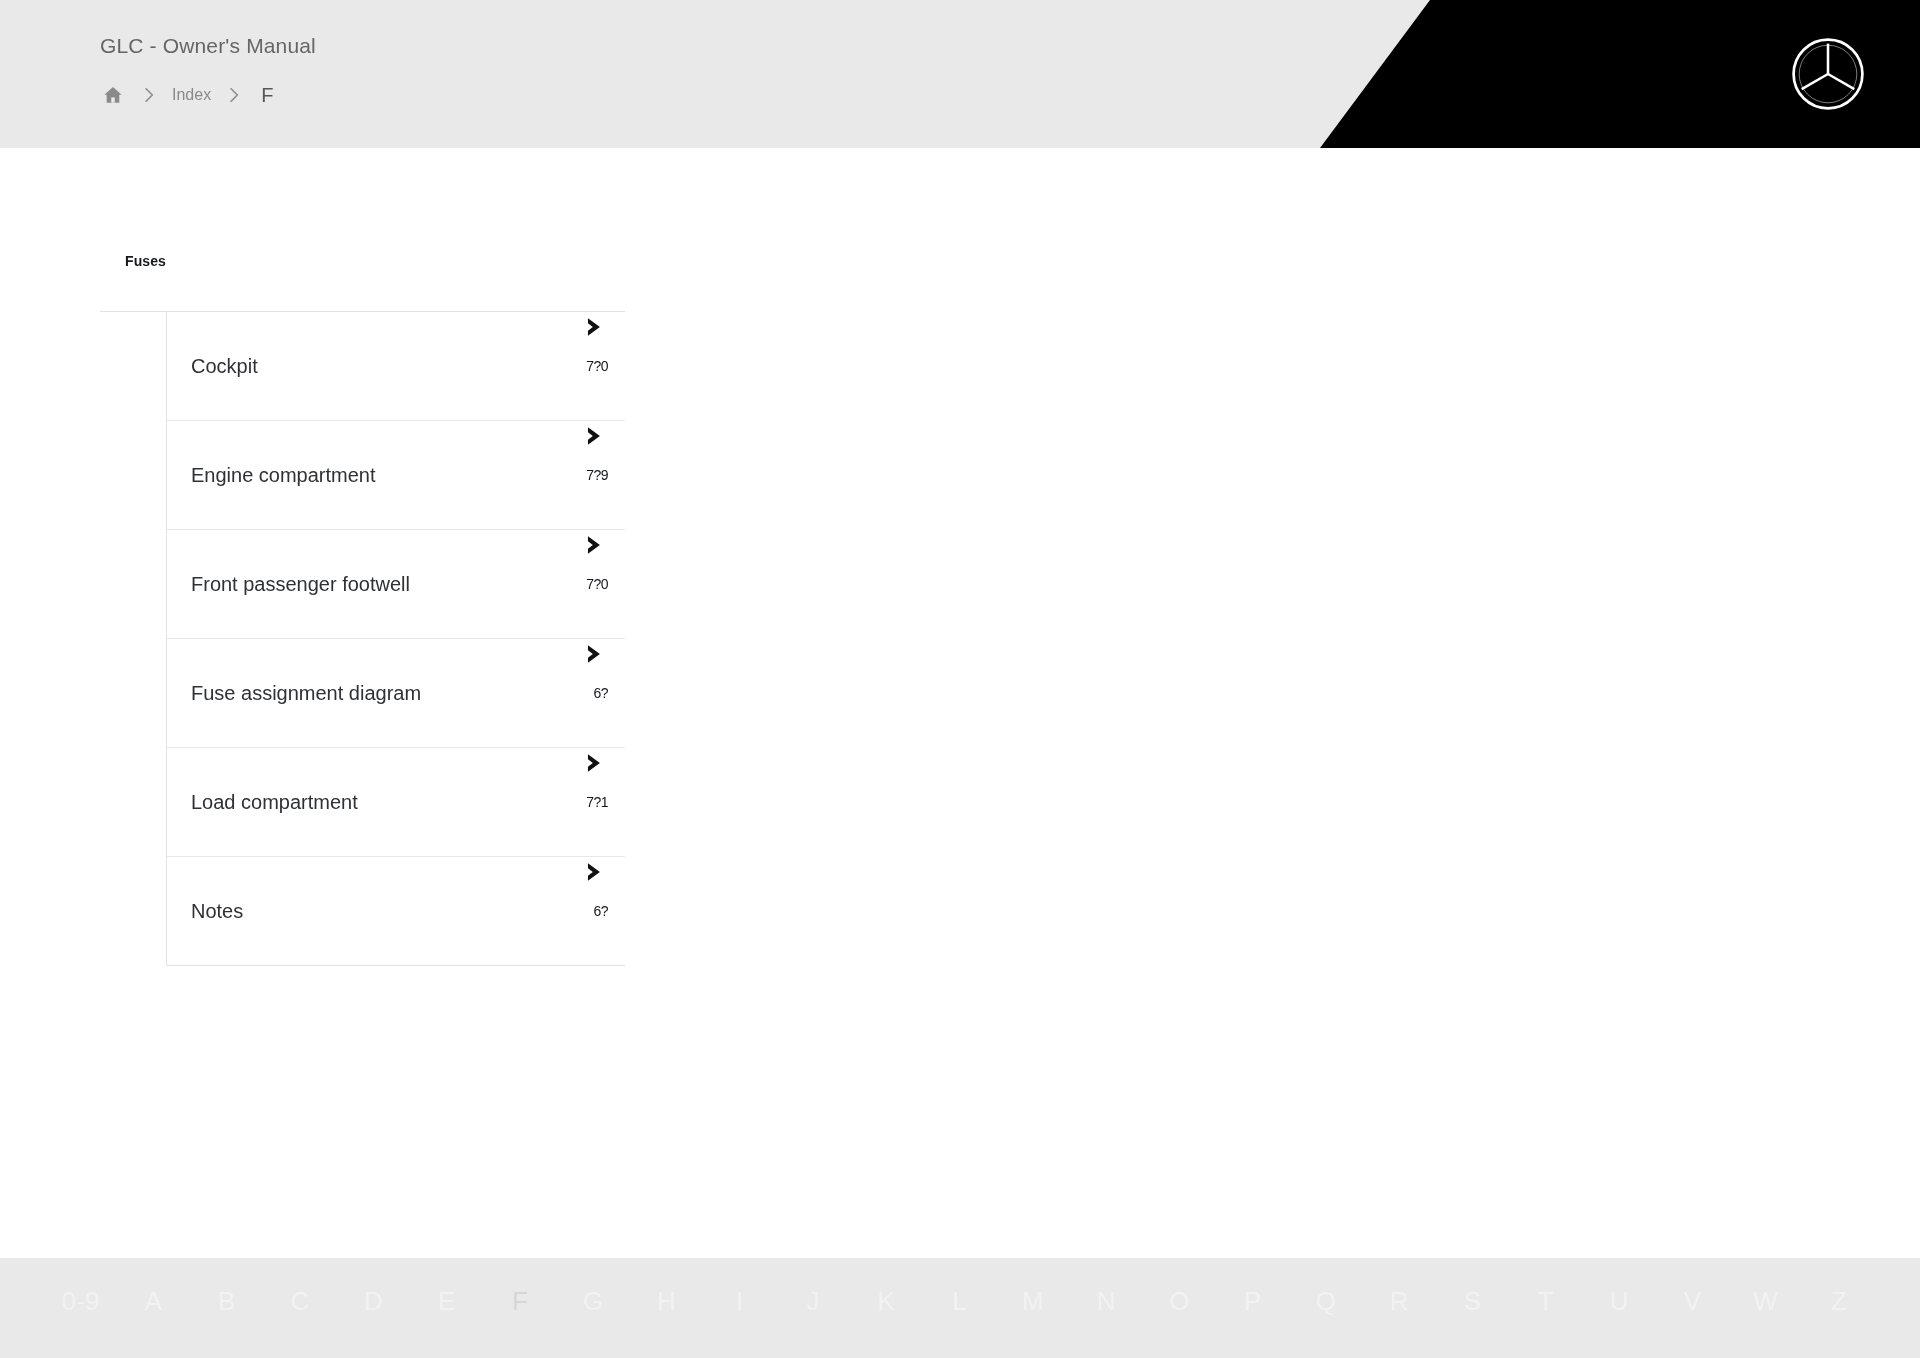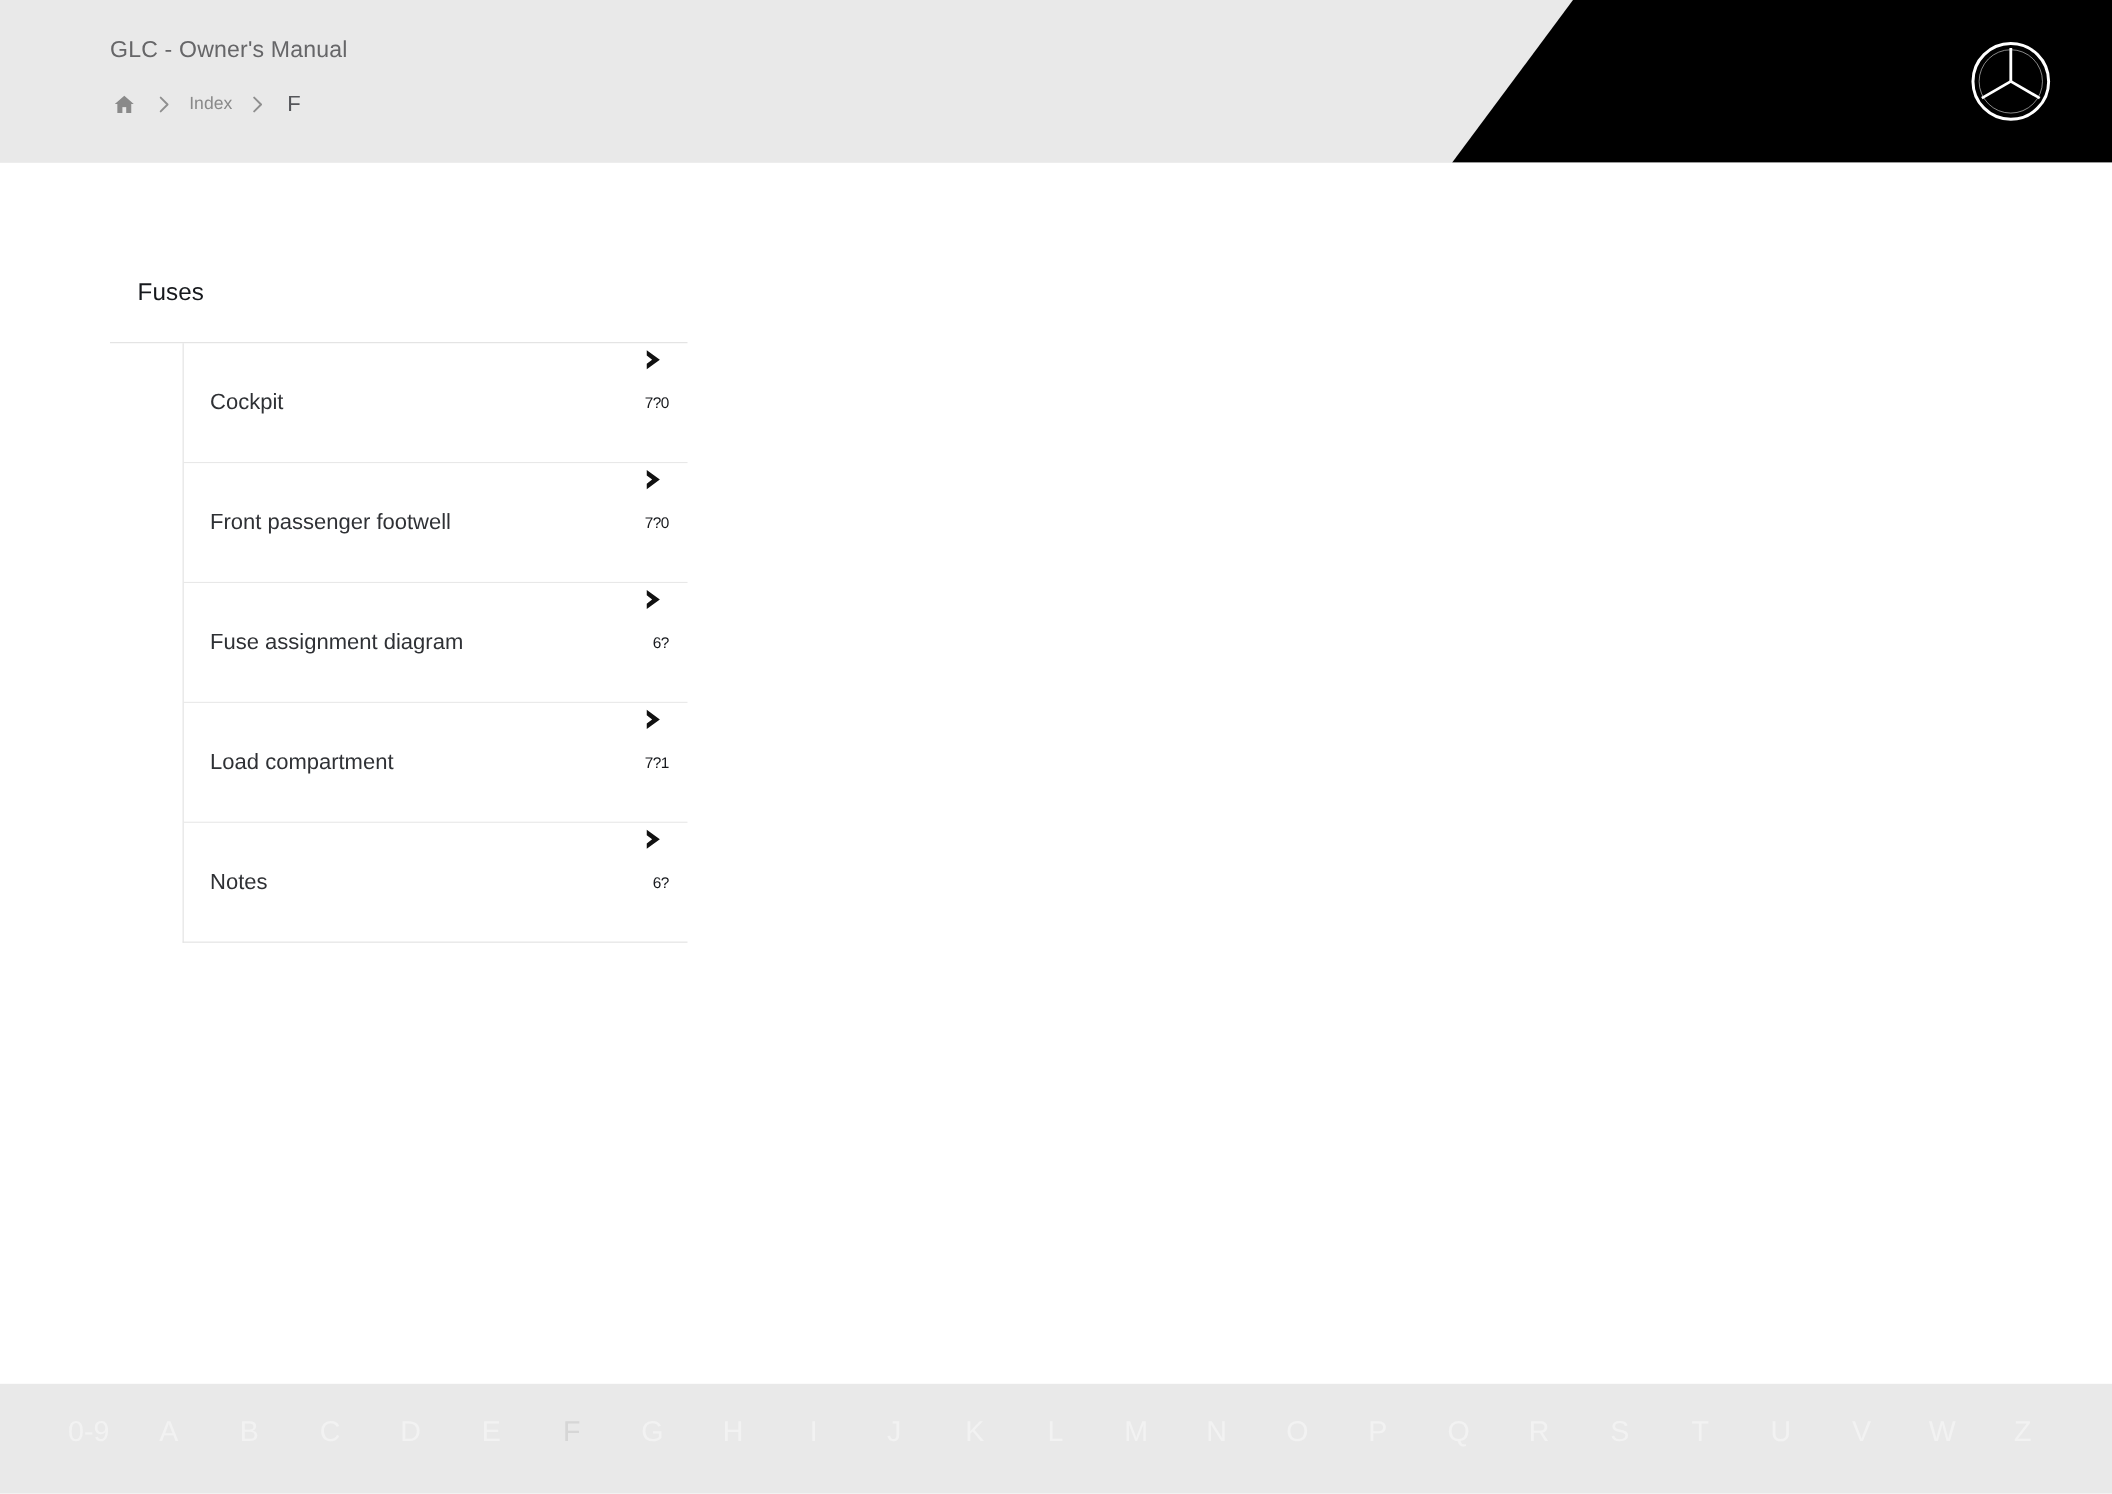--- a/index.html
+++ b/index.html
@@ -90,22 +90,22 @@
     left: 0;
     top: 148px;
     width: 1920px;
     height: 1110px;
     background: #ffffff;
   }
   .section-title {
     position: absolute;
     left: 125px;
     top: 105px;
-    font-size: 22px;
-    font-weight: normal;
+    font-size: 14px;
+    font-weight: bold;
     color: #16181c;
     letter-spacing: 0.1px;
   }
 
   .index-list {
     position: absolute;
     left: 100px;
     top: 163px;
     width: 525px;
     border-top: 1px solid #e2e2e2;
@@ -257,20 +257,31 @@
         <span class="row-target">
           <span class="row-page">7?0</span>
         </span>
         <span class="row-arrow">
           <svg viewBox="0 0 24 24" width="26" height="26">
             <path d="M5.5 4 L16.5 12 L5.5 20 L5.5 15.5 L10 12 L5.5 8.5 Z" fill="#111111"></path>
           </svg>
         </span>
       </div>
 
+      <div class="index-row">
+        <span class="row-label">Engine compartment</span>
+        <span class="row-target">
+          <span class="row-page">7?9</span>
+        </span>
+        <span class="row-arrow">
+          <svg viewBox="0 0 24 24" width="26" height="26">
+            <path d="M5.5 4 L16.5 12 L5.5 20 L5.5 15.5 L10 12 L5.5 8.5 Z" fill="#111111"></path>
+          </svg>
+        </span>
+      </div>
 
       <div class="index-row">
         <span class="row-label">Front passenger footwell</span>
         <span class="row-target">
           <span class="row-page">7?0</span>
         </span>
         <span class="row-arrow">
           <svg viewBox="0 0 24 24" width="26" height="26">
             <path d="M5.5 4 L16.5 12 L5.5 20 L5.5 15.5 L10 12 L5.5 8.5 Z" fill="#111111"></path>
           </svg>

